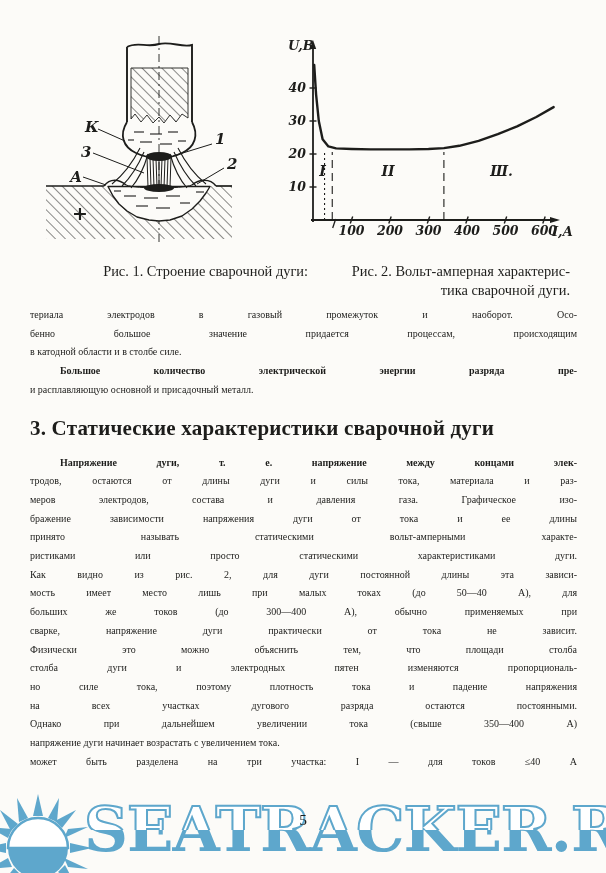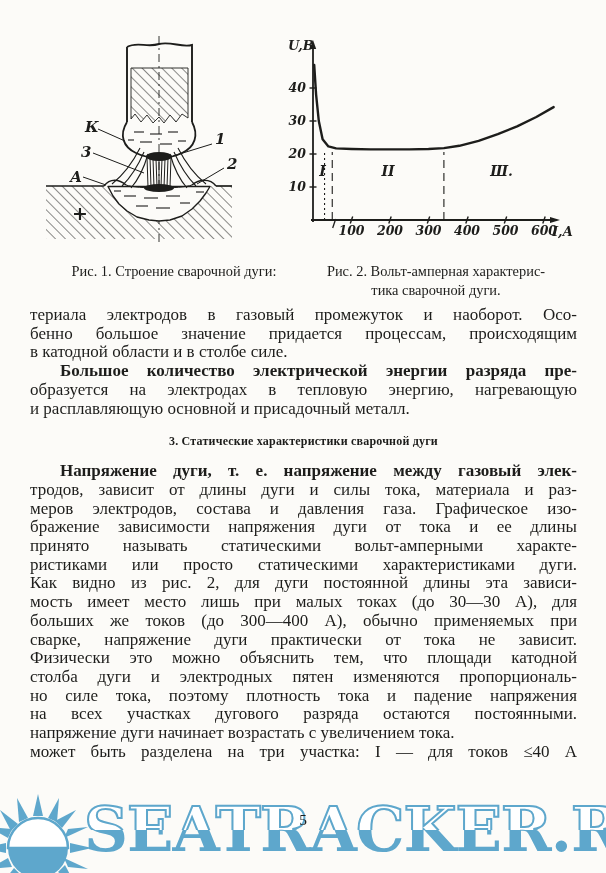--- a/index.html
+++ b/index.html
@@ -10,38 +10,38 @@
     background:#fcfbf8;
     overflow:hidden;
     font-family:"Liberation Serif", serif;
     color:#1d1d1b;
   }
   
   .fig1{position:absolute;left:40px;top:36px;width:204px;height:214px;}
   .fig2{position:absolute;left:286px;top:34px;width:290px;height:207px;}
   .caption{
     position:absolute;top:262px;
-    font-size:14.4px;line-height:18.5px;text-align:center;
+    font-size:14.4px;line-height:18.5px;text-align:right;
   }
   .caption.c1{left:40px;width:268px;}
   .caption.c2{left:302px;width:268px;}
   
   .body{
     position:absolute;left:30px;top:306px;width:547px;z-index:2;
   }
   .bline{
-    font-size:17px;line-height:18.7px;
+    font-size:10px;line-height:18.7px;
     text-align:justify;text-align-last:justify;
     white-space:normal;
   }
   .bline.last{text-align-last:left;}
   .bline.first-indent{text-indent:30px;font-weight:bold;}
   .section-heading{
     margin:16px 0 13px 0;
-    font-size:12px;font-weight:bold;text-align:center;
+    font-size:21px;font-weight:bold;
     letter-spacing:.2px;
   }
   
   .pagenum{
     position:absolute;left:0;top:811px;width:606px;
     text-align:center;font-size:15.5px;z-index:3;
   }
   
   .wm{position:absolute;left:0;top:790px;width:606px;height:83px;z-index:1;}
   .wm-sun{position:absolute;left:-16px;top:4px;}
@@ -198,39 +198,39 @@
     <div>Рис. 2. Вольт-амперная характерис-</div>
     <div>тика сварочной дуги.</div>
   </div>
 
   <div class="body">
     <div>
         <div class="bline">териала электродов в газовый промежуток и наоборот. Осо-</div>
         <div class="bline">бенно большое значение придается процессам, происходящим</div>
         <div class="bline last">в катодной области и в столбе силе.</div>
         <div class="bline first-indent">Большое количество электрической энергии разряда пре-</div>
-        <div class="bline">образуется на электродах в тепловую энергию, нагревающую</div>
         <div class="bline last">и расплавляющую основной и присадочный металл.</div>
       </div>
     <div class="section-heading">3. Статические характеристики сварочной дуги</div>
     <div>
-        <div class="bline first-indent">Напряжение дуги, т. е. напряжение между газовый элек-</div>
-        <div class="bline">тродов, зависит от длины дуги и силы тока, материала и раз-</div>
+        <div class="bline first-indent">Напряжение дуги, т. е. напряжение между концами элек-</div>
+        <div class="bline">тродов, остаются от длины дуги и силы тока, материала и раз-</div>
         <div class="bline">меров электродов, состава и давления газа. Графическое изо-</div>
         <div class="bline">бражение зависимости напряжения дуги от тока и ее длины</div>
         <div class="bline">принято называть статическими вольт-амперными характе-</div>
         <div class="bline">ристиками или просто статическими характеристиками дуги.</div>
         <div class="bline">Как видно из рис. 2, для дуги постоянной длины эта зависи-</div>
-        <div class="bline">мость имеет место лишь при малых токах (до 30—30 А), для</div>
+        <div class="bline">мость имеет место лишь при малых токах (до 50—40 А), для</div>
         <div class="bline">больших же токов (до 300—400 А), обычно применяемых при</div>
         <div class="bline">сварке, напряжение дуги практически от тока не зависит.</div>
-        <div class="bline">Физически это можно объяснить тем, что площади катодной</div>
+        <div class="bline">Физически это можно объяснить тем, что площади столба</div>
         <div class="bline">столба дуги и электродных пятен изменяются пропорциональ-</div>
         <div class="bline">но силе тока, поэтому плотность тока и падение напряжения</div>
         <div class="bline">на всех участках дугового разряда остаются постоянными.</div>
+        <div class="bline">Однако при дальнейшем увеличении тока (свыше 350—400 А)</div>
         <div class="bline last">напряжение дуги начинает возрастать с увеличением тока.</div>
         <div class="bline">может быть разделена на три участка: I — для токов ≤40 А</div>
       </div>
   </div>
 
   <div class="pagenum">5</div>
 
   <div class="wm">
     <svg class="wm-sun" width="108" height="108" viewBox="0 0 108 108">
       <g fill="#5ea7cc">

